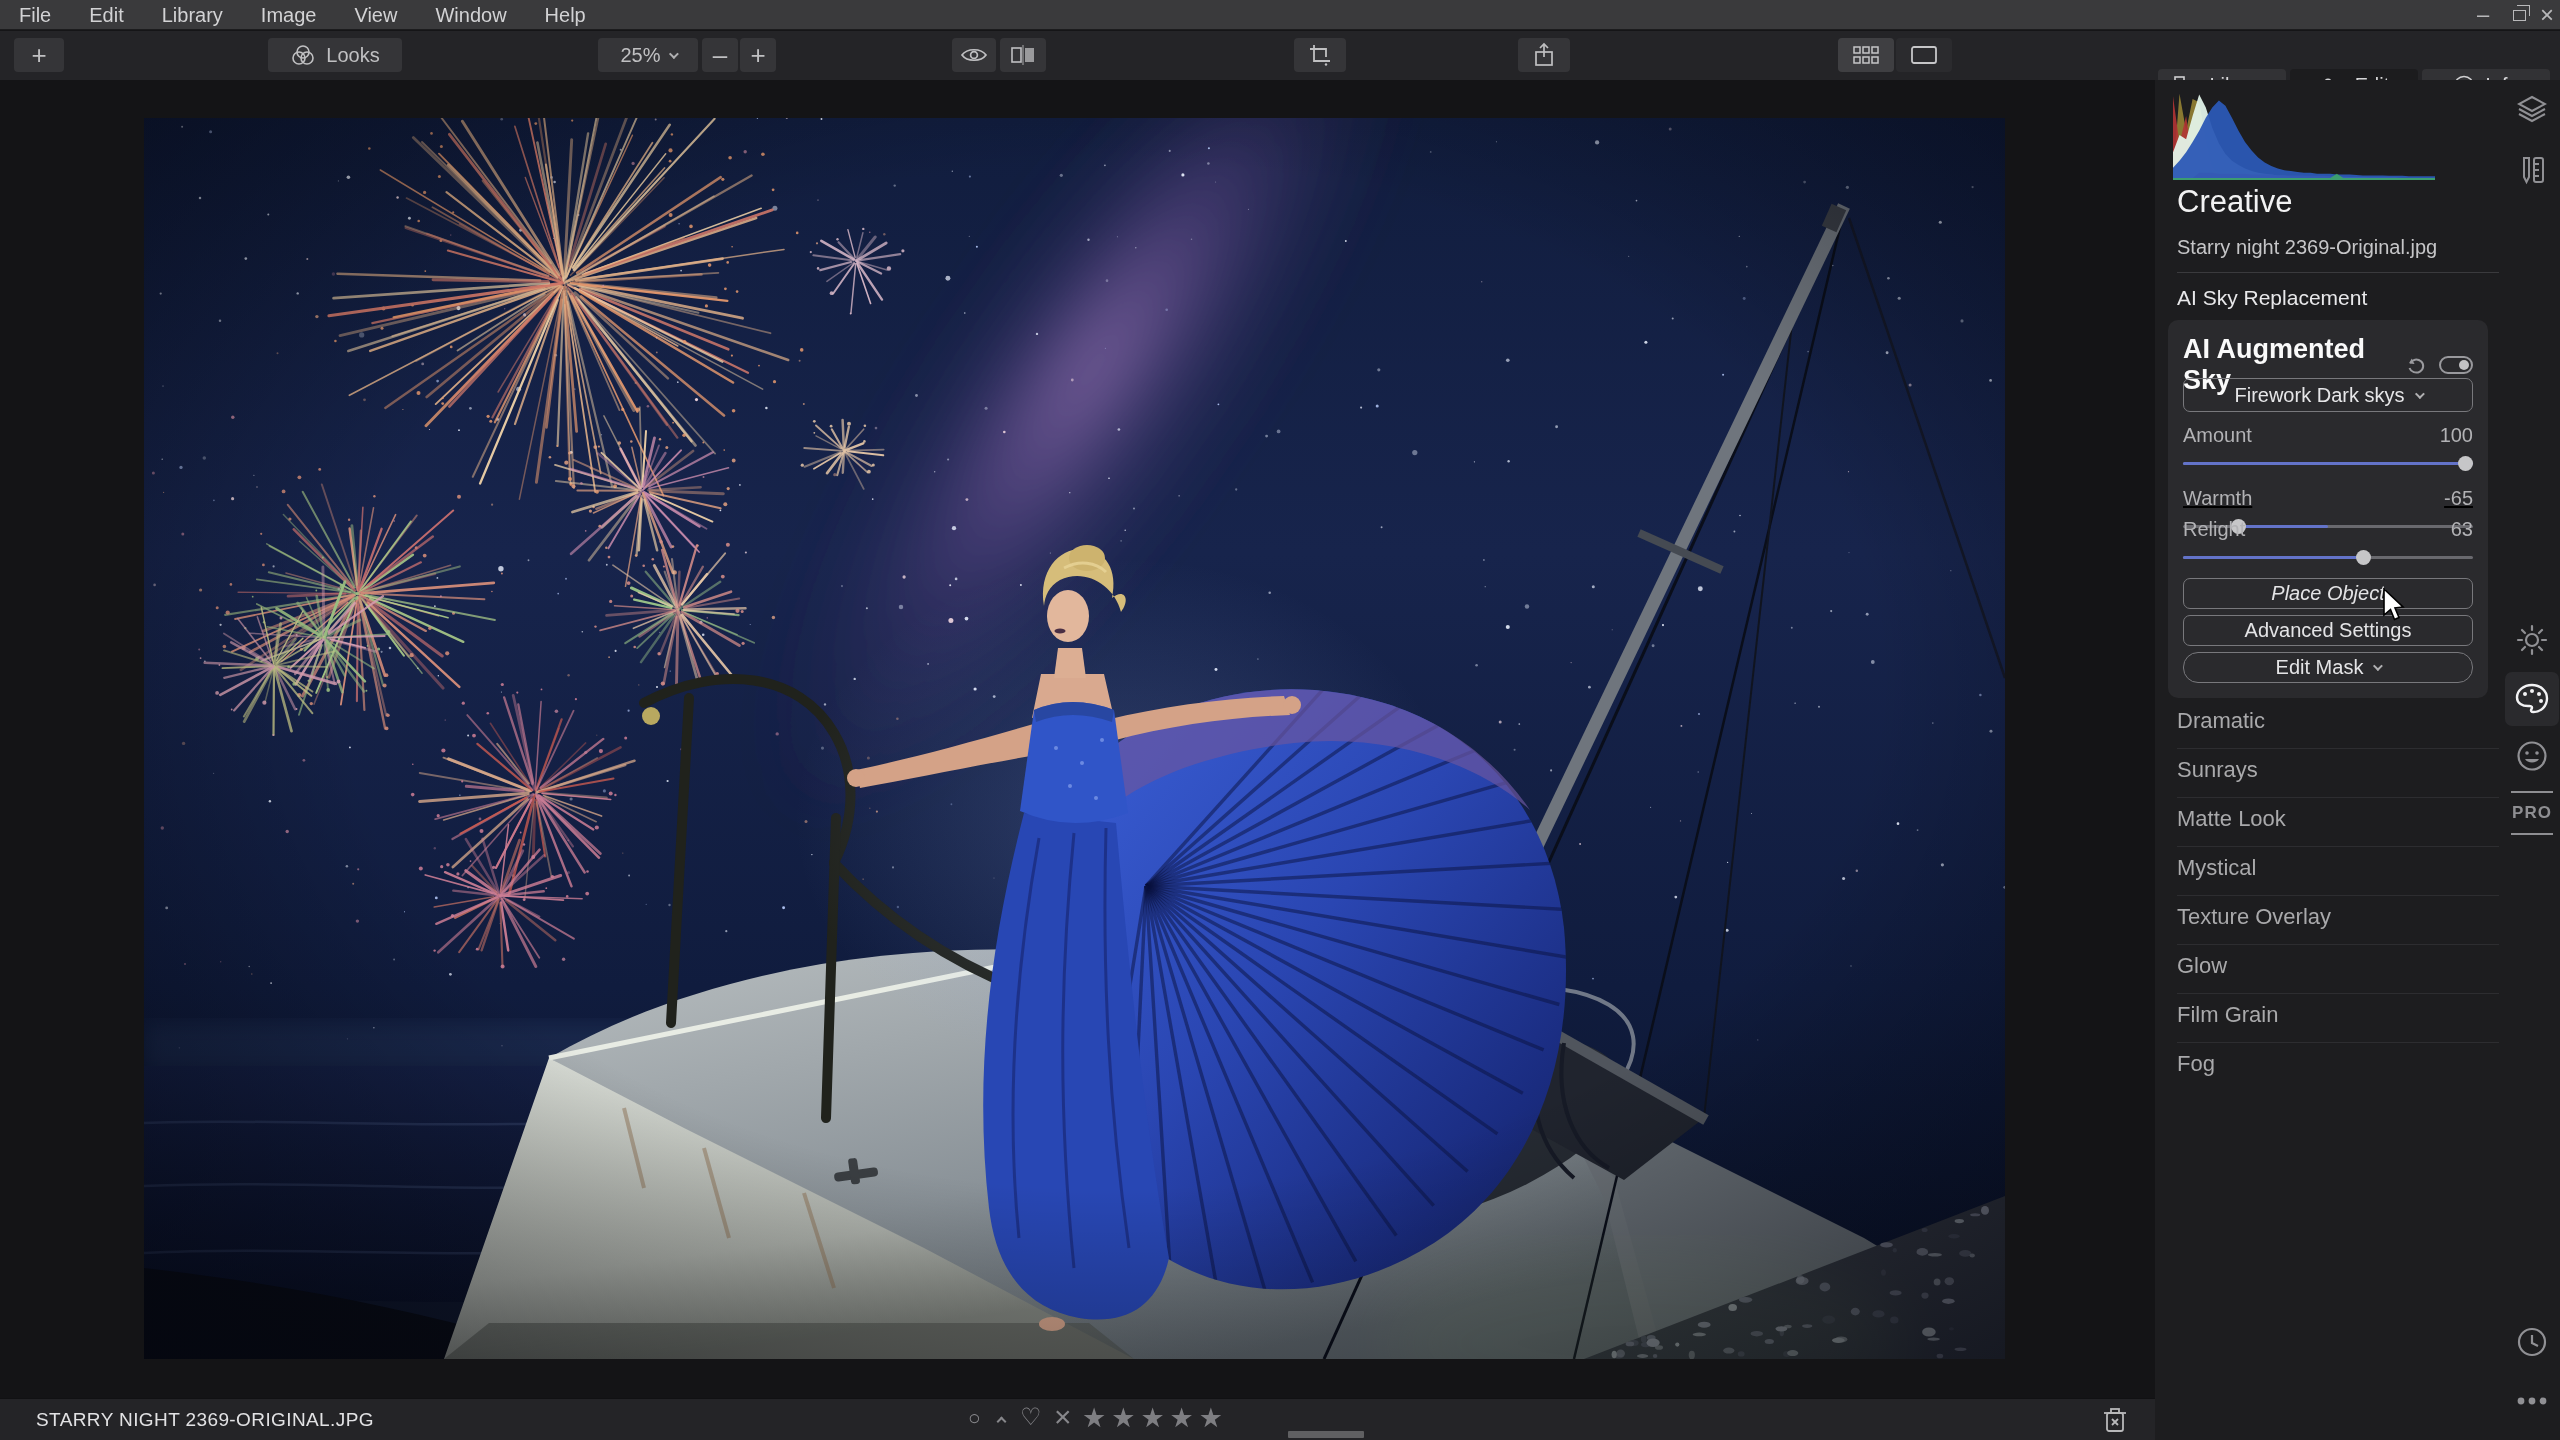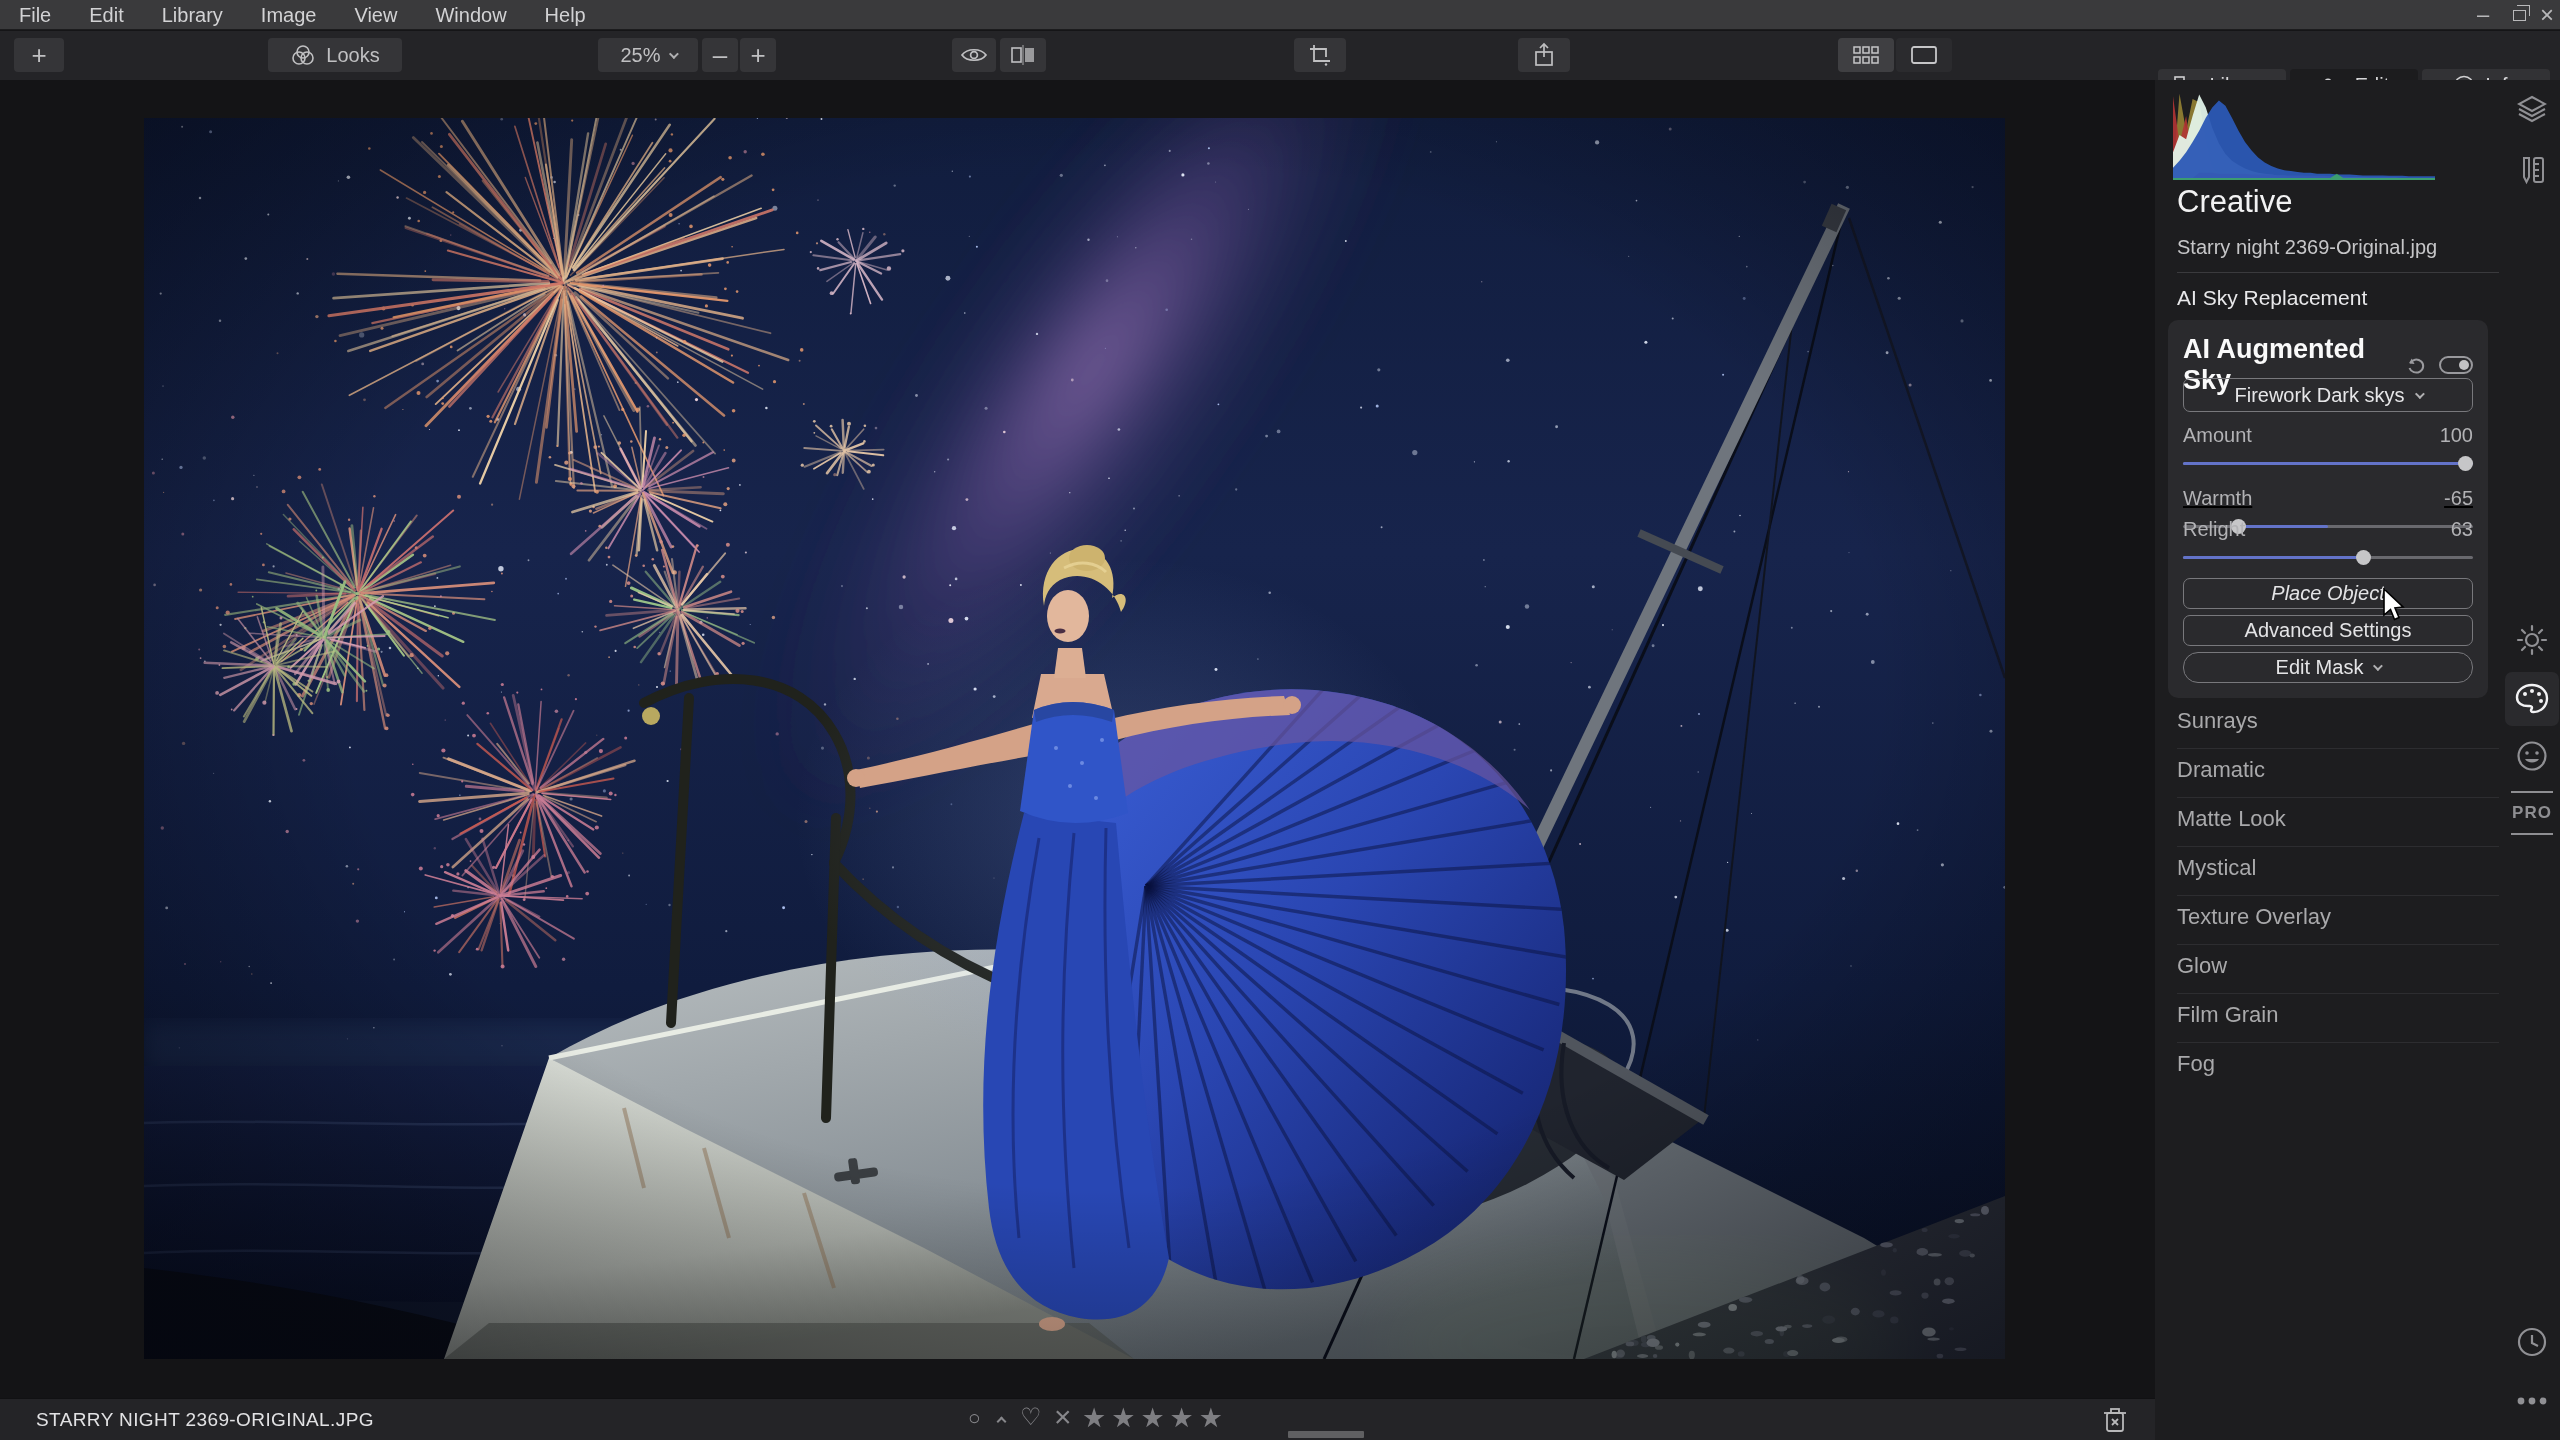--- a/index.html
+++ b/index.html
@@ -1542,25 +1542,25 @@
         <span>Advanced Settings</span>
       </div>
       <div class="cbtn" style="top:332px;border-radius:15px;">
         <span>Edit Mask</span>
         <span class="chev chev-sm"></span>
       </div>
     </div>
 
     <div class="tools" id="tools">
         <div class="tool-item">
-          <span>Sunrays</span>
+          <span>Dramatic</span>
           <div class="tdiv"></div>
         </div>
         <div class="tool-item">
-          <span>Dramatic</span>
+          <span>Sunrays</span>
           <div class="tdiv"></div>
         </div>
         <div class="tool-item">
           <span>Matte Look</span>
           <div class="tdiv"></div>
         </div>
         <div class="tool-item">
           <span>Mystical</span>
           <div class="tdiv"></div>
         </div>

